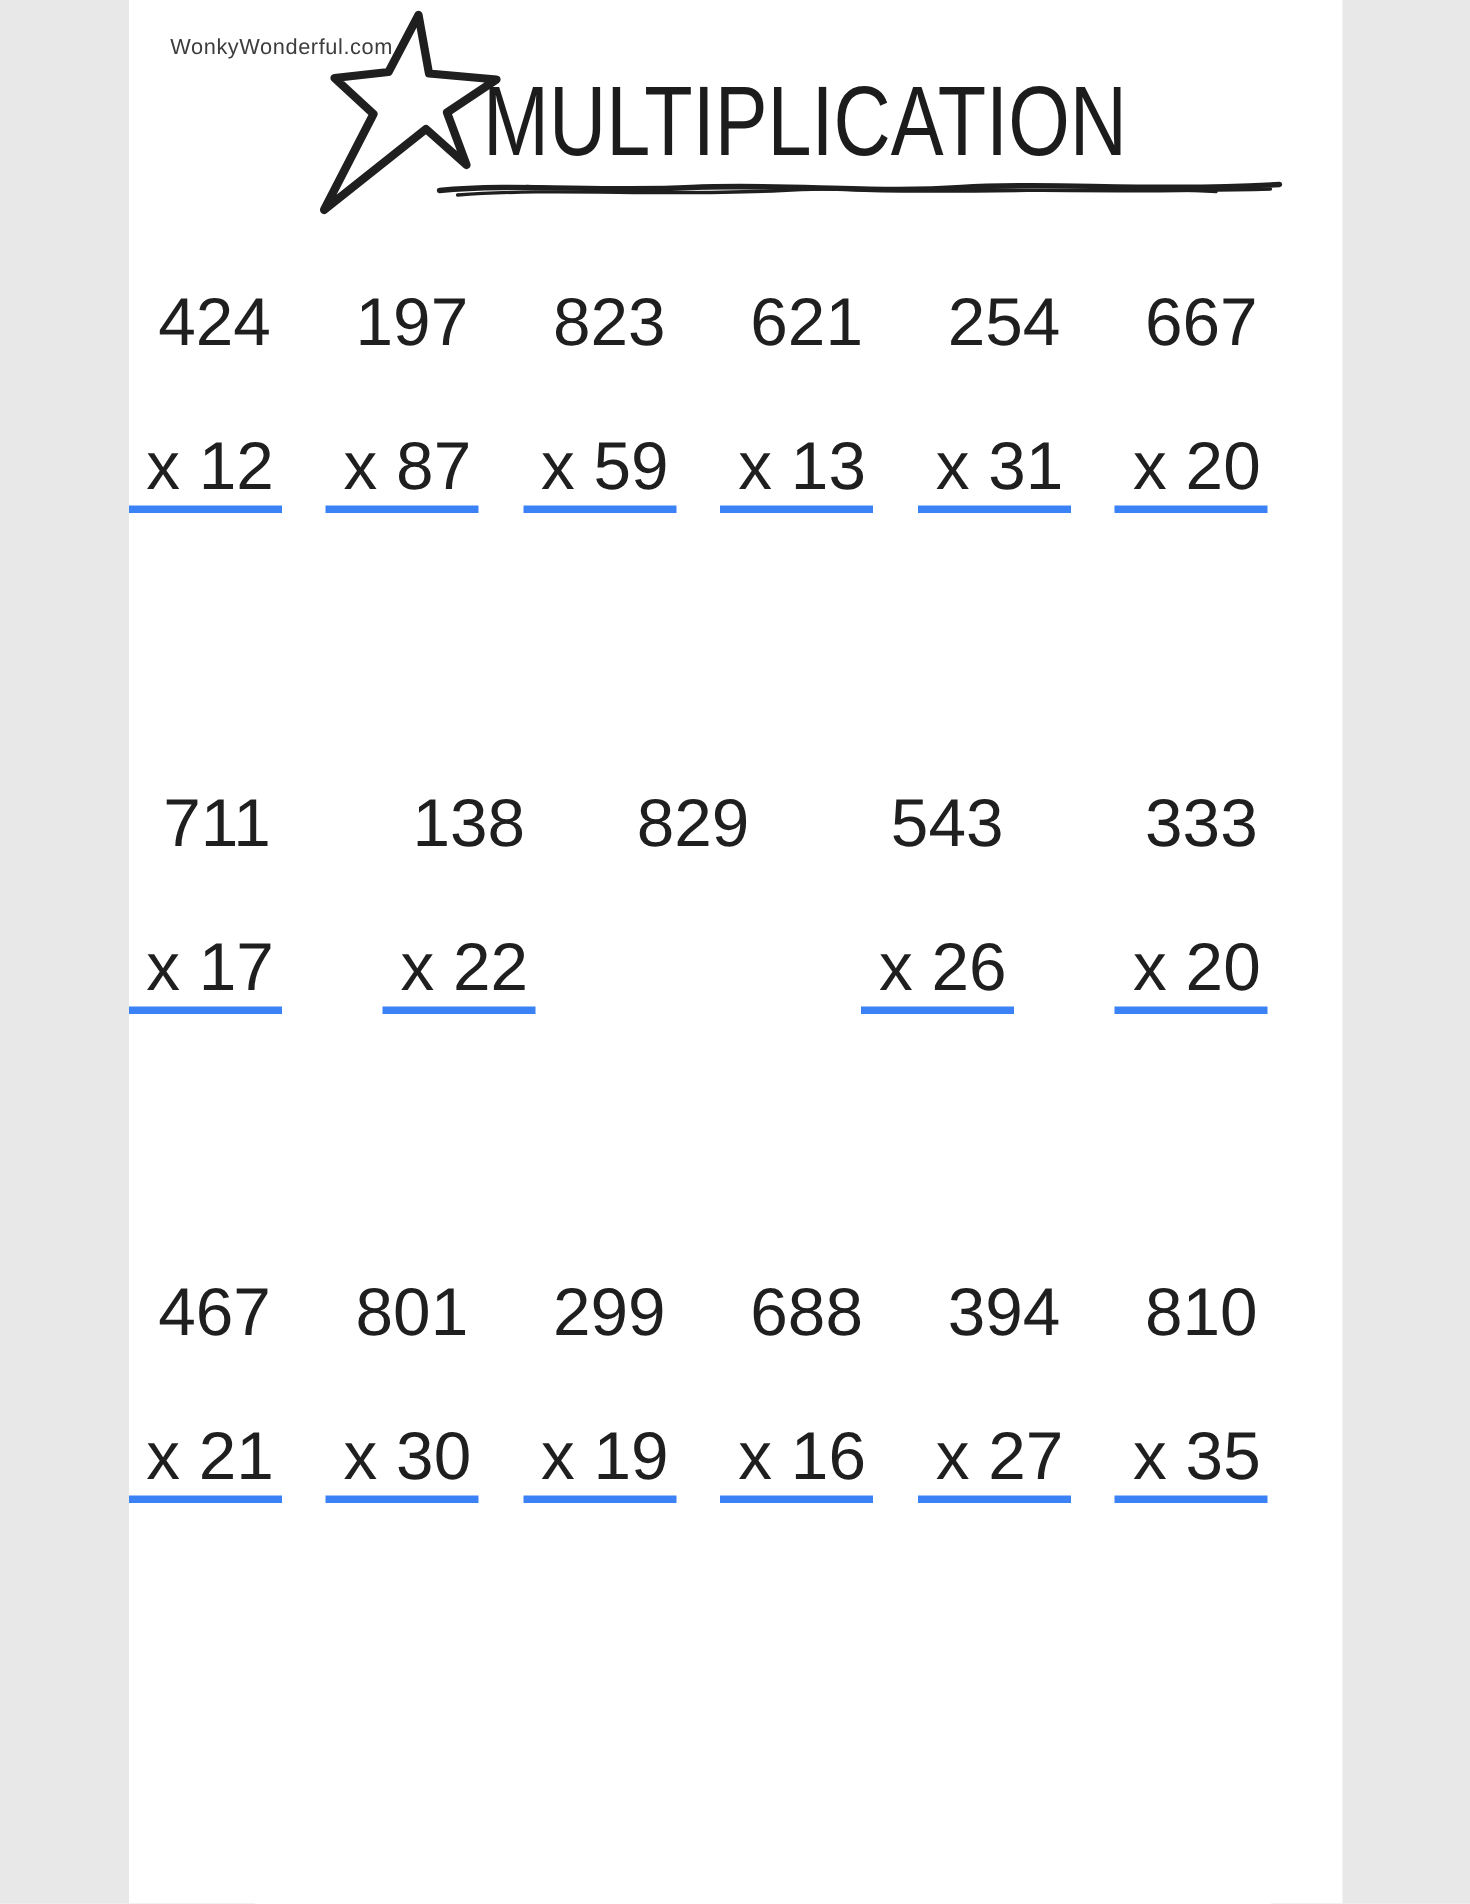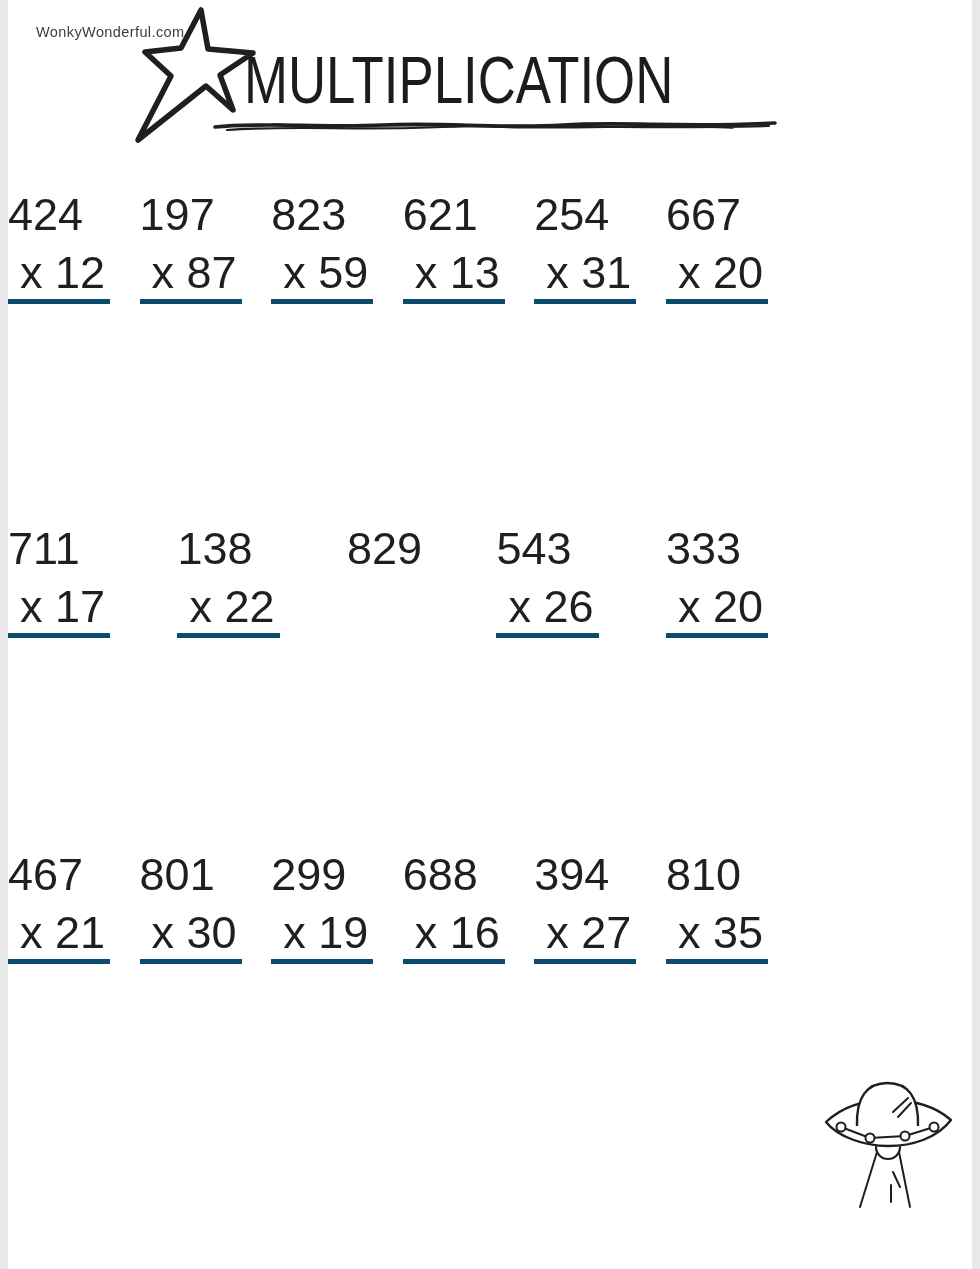--- a/index.html
+++ b/index.html
@@ -1,18 +1,18 @@
 <!DOCTYPE html>
 <html><head>
 <meta charset="utf-8">
 <style>
   html, body { margin: 0; padding: 0; background: #e8e8e8; }
   .page {
     position: relative;
-    width: 964px;
+    width: 809px;
     height: 1269px;
     margin: 0 auto;
     background: #ffffff;
     font-family: "Liberation Sans", sans-serif;
     color: #1f1f1f;
     overflow: hidden;
   }
   .watermark {
     position: absolute;
     left: 28px;
@@ -59,33 +59,35 @@
   .problem-row {
     position: absolute;
     left: 0;
     width: 760px;
     display: flex;
     justify-content: space-between;
   }
   .problem {
     display: flex;
     flex-direction: column;
+    align-items: flex-end;
+    gap: 28px;
   }
   .num-top {
     font-size: 45px;
     line-height: 50px;
     padding-right: 7px;
     white-space: nowrap;
   }
   .num-bottom {
     font-size: 45px;
     line-height: 46px;
-    margin-top: 10px;
+    margin-top: 20px;
     padding: 0 5px 3px 12px;
-    border-bottom: 5px solid #0c4a6e;
+    border-bottom: 5px solid #3b82f6;
     white-space: nowrap;
   }
   .ufo-icon {
     position: absolute;
     left: 810px;
     top: 1076px;
     width: 140px;
     height: 136px;
   }
   svg .ink {

